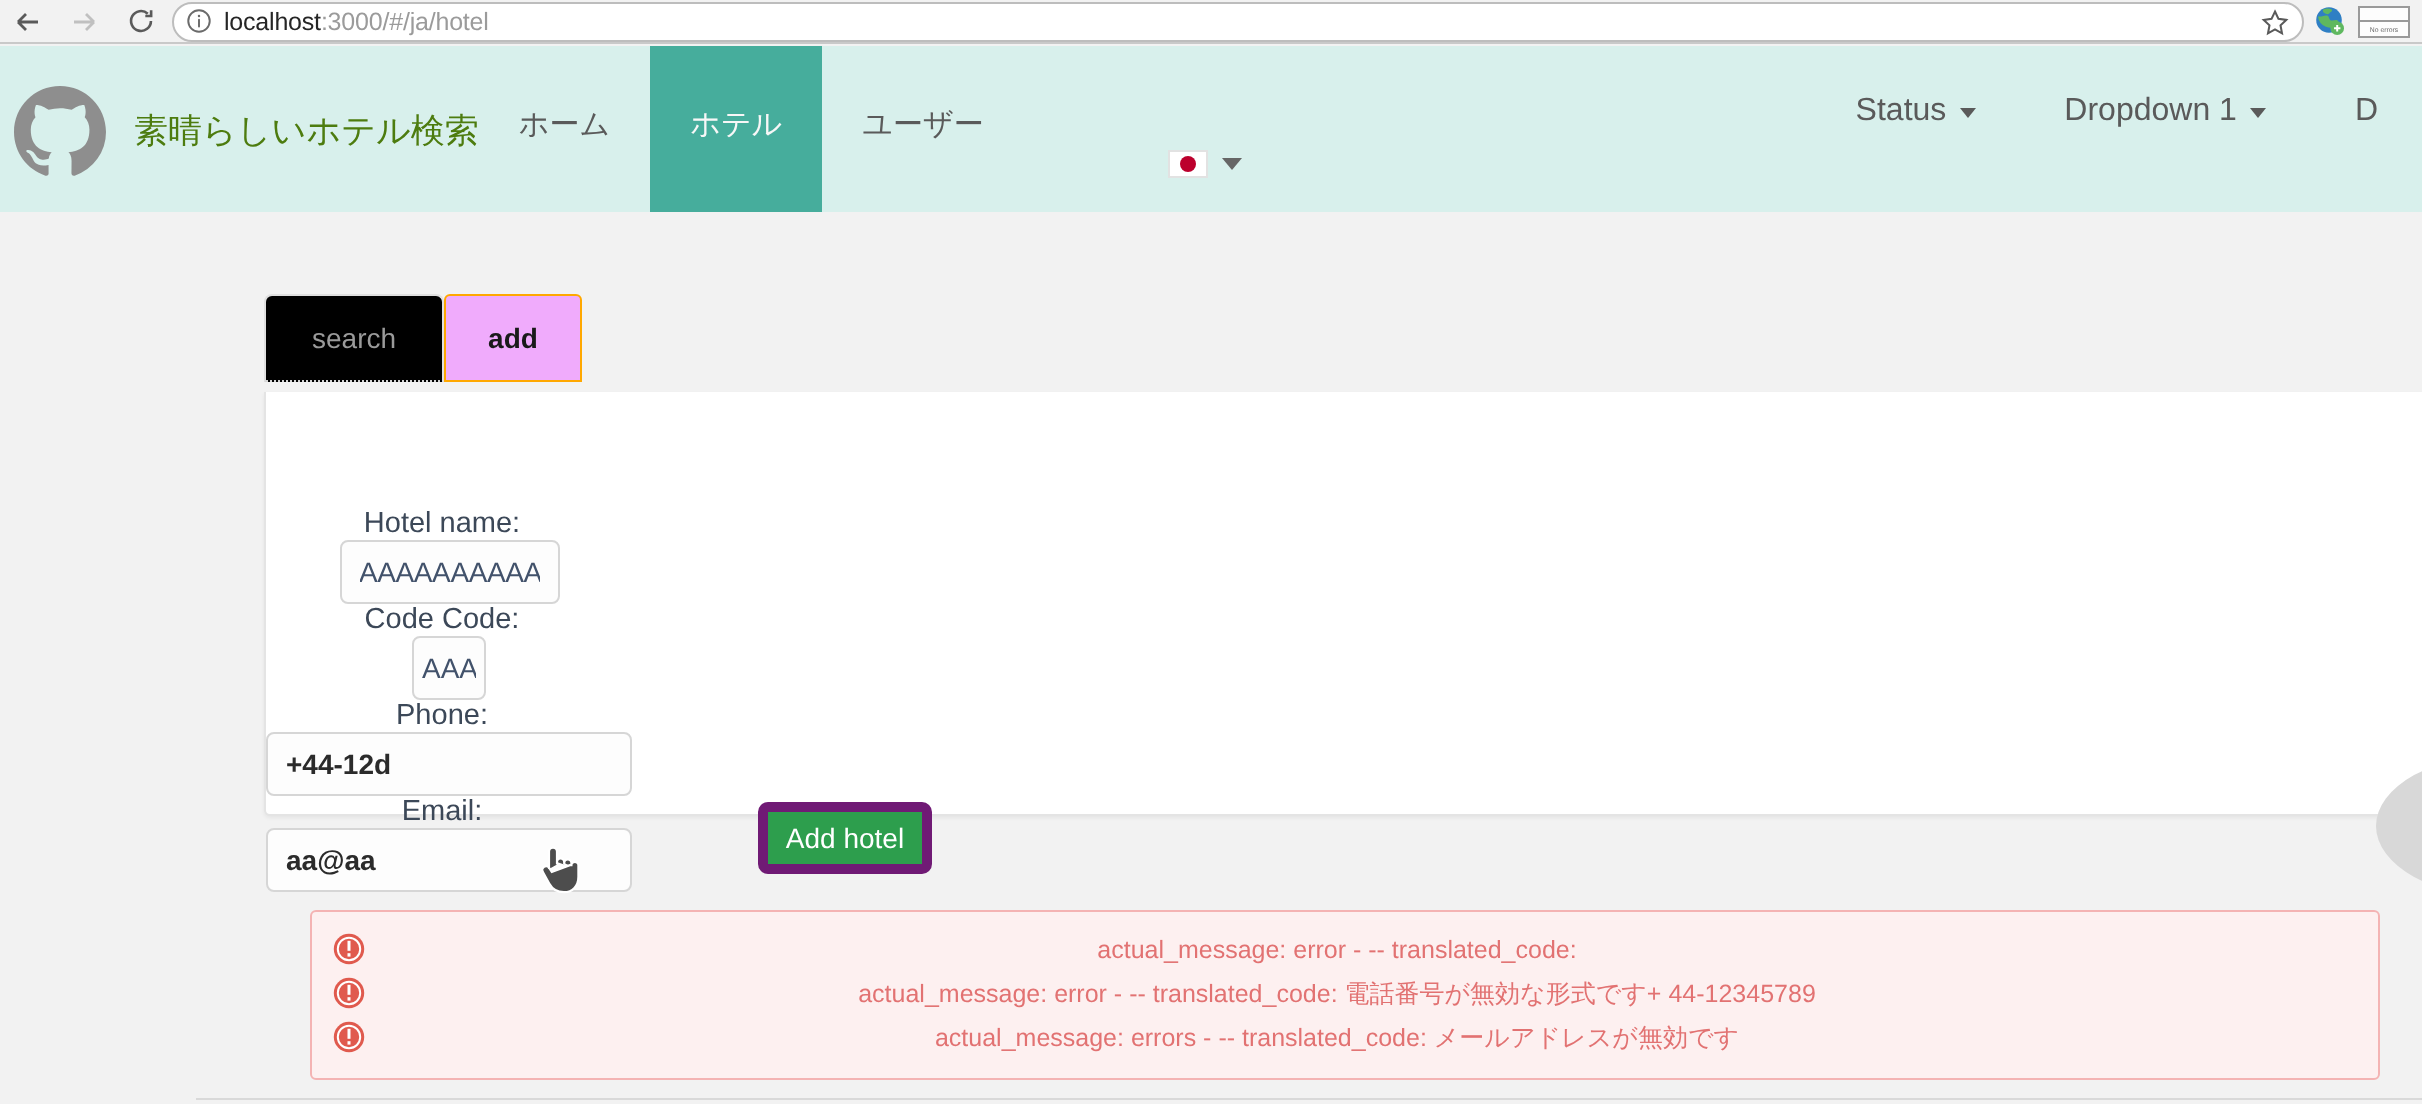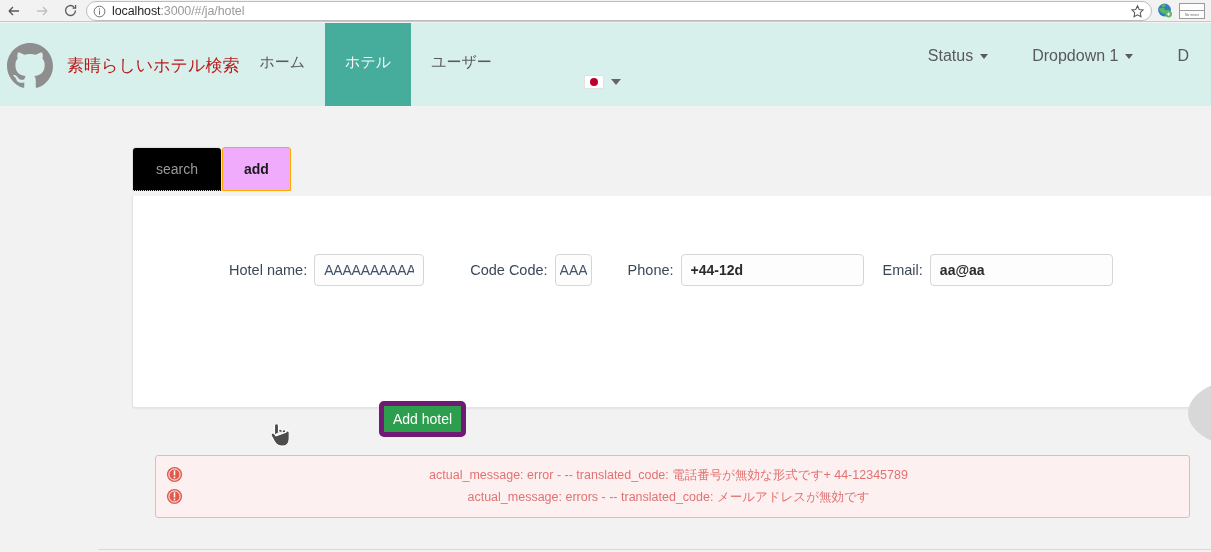--- a/index.html
+++ b/index.html
@@ -87,21 +87,21 @@
     overflow: hidden;
   }
   .gh-logo {
     width: 46px; height: 46px;
     margin: 20px 0 0 7px;
     flex: 0 0 auto;
     color: #8e8e8e;
   }
   .brand {
     font-size: 17px;
-    color: #b91c1c;
+    color: #4d7c0f;
     margin: 31px 0 0 14px;
     white-space: nowrap;
   }
   .nav-links { display: flex; align-items: flex-start; height: 83px; }
   .nav-link {
     padding: 30px 20px 0 20px;
     height: 83px;
     font-size: 15px;
     color: #5a5a5a;
     white-space: nowrap;
@@ -183,20 +183,21 @@
     border: 1px solid #e4e4e4;
     border-top: none;
     border-radius: 0 3px 3px 3px;
     box-shadow: 0 1px 2px rgba(0,0,0,0.06);
   }
 
   .form-row {
     position: absolute; left: 0; top: 58px;
     display: flex; align-items: center;
     white-space: nowrap;
+    flex-direction: column;
   }
   .field-label {
     font-size: 14.5px;
     color: #3c4858;
     margin-right: 7px;
   }
   .field-input {
     height: 32px;
     border: 1px solid #d6d6d6;
     border-radius: 4px;
@@ -428,20 +429,31 @@
   <div class="errors">
     <div class="error-row">
       <span class="err-icon">
         <svg width="17" height="17" viewBox="0 0 17 17">
           <circle cx="8.5" cy="8.5" r="7.6" fill="#e05a4e"></circle>
           <circle cx="8.5" cy="8.5" r="5.6" fill="none" stroke="#ffffff" stroke-width="1"></circle>
           <rect x="7.75" y="4.4" width="1.5" height="5" fill="#ffffff"></rect>
           <rect x="7.75" y="10.6" width="1.5" height="1.7" fill="#ffffff"></rect>
         </svg>
       </span>
+      <span class="err-text">actual_message: error - -- translated_code:</span>
+    </div>
+    <div class="error-row">
+      <span class="err-icon">
+        <svg width="17" height="17" viewBox="0 0 17 17">
+          <circle cx="8.5" cy="8.5" r="7.6" fill="#e05a4e"></circle>
+          <circle cx="8.5" cy="8.5" r="5.6" fill="none" stroke="#ffffff" stroke-width="1"></circle>
+          <rect x="7.75" y="4.4" width="1.5" height="5" fill="#ffffff"></rect>
+          <rect x="7.75" y="10.6" width="1.5" height="1.7" fill="#ffffff"></rect>
+        </svg>
+      </span>
       <span class="err-text">actual_message: error - -- translated_code: 電話番号が無効な形式です+ 44-12345789</span>
     </div>
     <div class="error-row">
       <span class="err-icon">
         <svg width="17" height="17" viewBox="0 0 17 17">
           <circle cx="8.5" cy="8.5" r="7.6" fill="#e05a4e"></circle>
           <circle cx="8.5" cy="8.5" r="5.6" fill="none" stroke="#ffffff" stroke-width="1"></circle>
           <rect x="7.75" y="4.4" width="1.5" height="5" fill="#ffffff"></rect>
           <rect x="7.75" y="10.6" width="1.5" height="1.7" fill="#ffffff"></rect>
         </svg>

